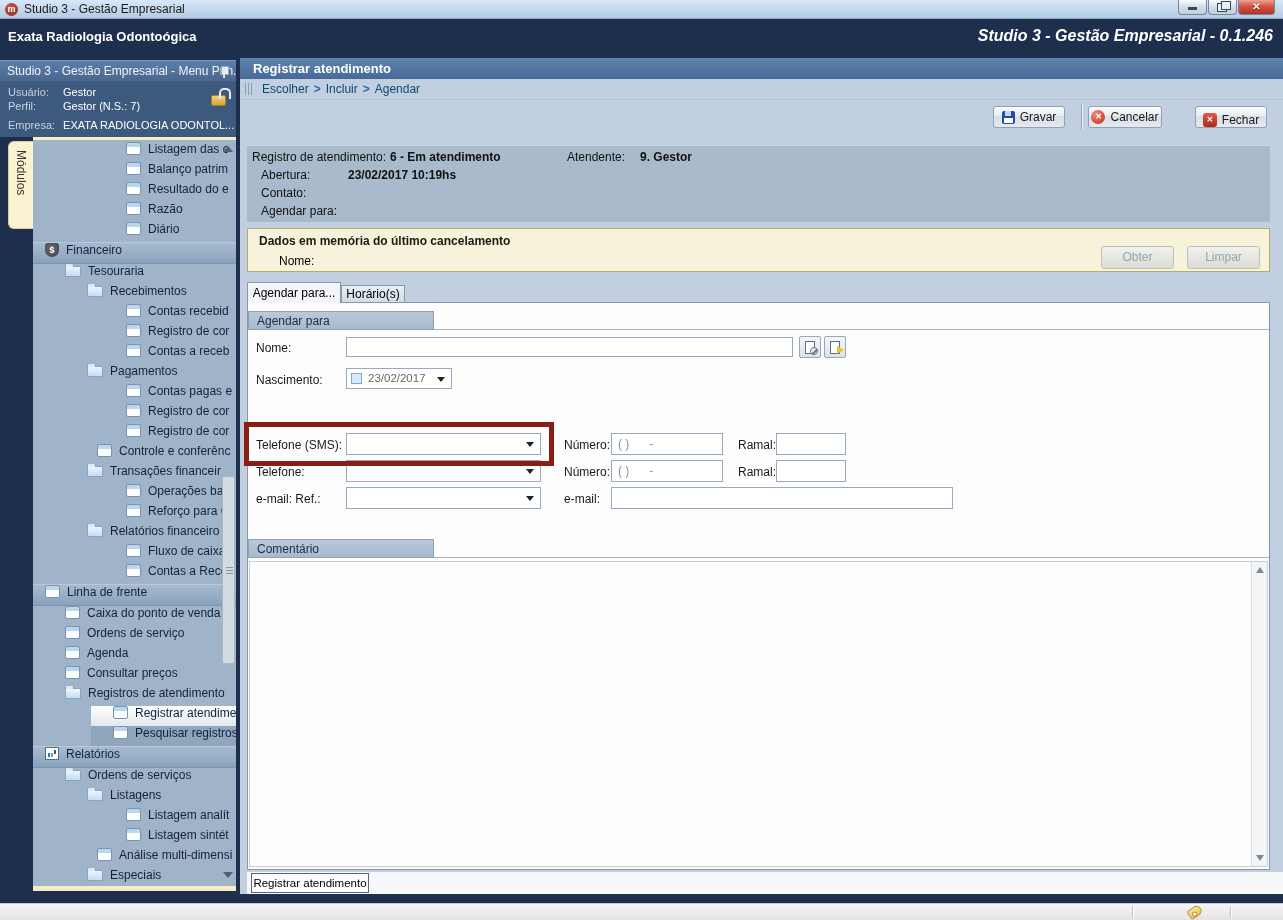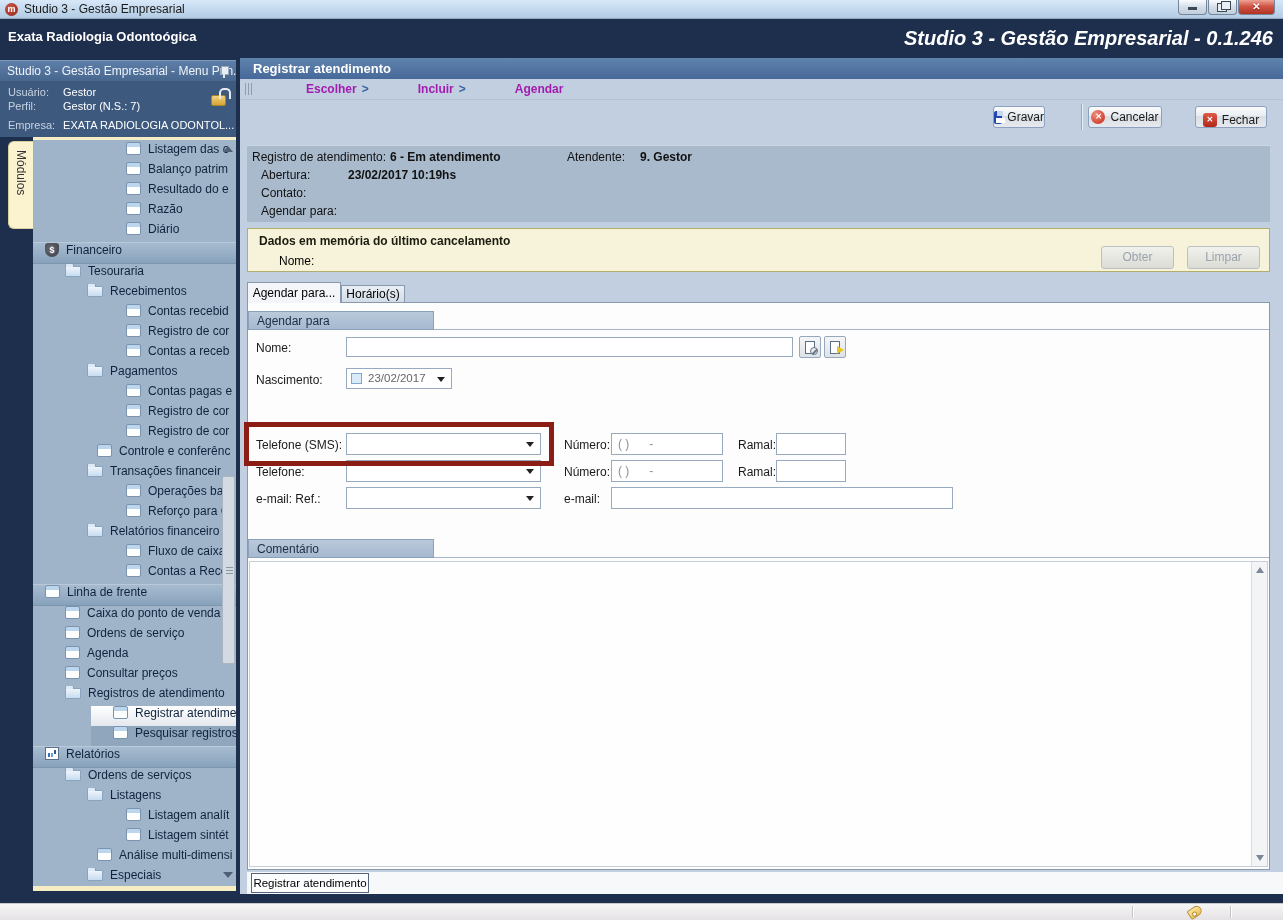--- a/index.html
+++ b/index.html
@@ -17,21 +17,21 @@
     background:linear-gradient(#fbfcfe,#d3dde8 50%,#c2cfdd); position:relative; cursor:pointer; }
   .win-btn.close { width:37px; background:linear-gradient(#eda396,#d05545 45%,#b23323); }
   .g-min { position:absolute; left:9px; bottom:4px; width:9px; height:3px; background:#3b4754; }
   .g-res::before { content:''; position:absolute; left:8px; top:3px; width:8px; height:7px; border:1px solid #3b4754; background:#e9eef4; }
   .g-res::after { content:''; position:absolute; left:12px; top:1px; width:8px; height:7px; border:1px solid #3b4754; background:#e9eef4; }
   .g-x::before { content:'\2715'; position:absolute; left:0; right:0; top:0; text-align:center; color:#fff; font-size:10px; line-height:14px; font-weight:bold; text-shadow:0 1px 1px #7a1508; }
 
   
   .appbar { position:absolute; left:0; top:19px; width:1283px; height:36px; background:#1e2f4e; color:#fff; }
   .appbar .company { position:absolute; left:8px; top:10px; font-weight:bold; font-size:13px; }
-  .appbar .version { position:absolute; right:10px; top:8px; font-weight:bold; font-style:italic; font-size:20px; }
+  .appbar .version { position:absolute; right:10px; top:8px; font-weight:bold; font-style:italic; font-size:16px; }
 
   
   .sidebar { position:absolute; left:0; top:55px; width:236px; height:836px; }
   .sb-header { position:absolute; left:0; top:5px; width:236px; height:21px;
     background:linear-gradient(#5d7ea8,#48678f); color:#eef3f9; line-height:21px; padding-left:7px;
     border-top:1px solid #7e9aba; white-space:nowrap; overflow:hidden; }
   .i-pin { position:absolute; right:7px; top:5px; width:10px; height:12px; }
   .i-pin::before { content:''; position:absolute; top:0; left:2px; width:6px; height:7px; background:#e8eef5; border:1px solid #9aa8b8; }
   .i-pin::after { content:''; position:absolute; top:8px; left:4px; width:2px; height:4px; background:#dfe6ee; }
   .sb-user { position:absolute; left:0; top:26px; width:236px; height:56px; background:#3d5a7e; color:#fff; font-size:11px; }
@@ -79,21 +79,21 @@
 
   
   .main-title { position:absolute; left:240px; top:58px; width:1043px; height:21px;
     background:linear-gradient(#6083ac,#46699a); color:#fff; font-weight:bold; font-size:13px;
     line-height:21px; padding-left:13px; }
   .work { position:absolute; left:240px; top:79px; width:1043px; height:815px; background:#c2cfe0; }
   .breadcrumb { position:absolute; left:0; top:0; width:100%; height:21px; border-bottom:1px solid #b4c3d6;
     display:flex; align-items:center; }
   .grip { width:9px; height:12px; margin:0 8px 0 5px;
     background:repeating-linear-gradient(90deg,#8b9eb4 0 1px,transparent 1px 3px); }
-  .crumb { color:#a21caf; font-weight:bold; cursor:pointer;margin-left:44px; }
+  .crumb { color:#0c4a6e; font-weight:normal; cursor:pointer; }
   .sep { color:#3a62a2; font-weight:bold; margin:0 5px; }
 
   .tb-btn { position:absolute; top:27px; height:22px; border:1px solid #8da0bd; border-radius:3px;
     background:linear-gradient(#fafbfc,#e9edf1 45%,#d9dee4 46%,#e6eaee);
     display:flex; align-items:center; justify-content:center; gap:5px; cursor:pointer; color:#1a1a1a; }
   .tb-sep { position:absolute; top:25px; left:841px; width:1px; height:26px; background:#9aa8ba; box-shadow:1px 0 0 #e6edf5; }
   .i-floppy { position:relative; width:13px; height:13px; background:#2147b0; border-radius:2px; }
   .i-floppy::before { content:''; position:absolute; top:0; left:3px; width:6px; height:5px; background:#c9d6f2; }
   .i-floppy::after { content:''; position:absolute; bottom:1px; left:2px; width:9px; height:5px; background:#fff; }
   .i-cancel { width:14px; height:14px; border-radius:50%; background:radial-gradient(circle at 35% 30%,#f08d7d,#c62818); position:relative; }
@@ -369,21 +369,21 @@
 
   <div class="main-title">Registrar atendimento</div>
 
   <div class="work">
 
     <div class="breadcrumb">
       <span class="grip"></span>
       <span id="crumbs"><span class="crumb">Escolher</span><span class="sep">&gt;</span><span class="crumb">Incluir</span><span class="sep">&gt;</span><span class="crumb">Agendar</span></span>
     </div>
 
-    <div class="tb-btn" style="left:753px; width:52px;">
+    <div class="tb-btn" style="left:753px; width:72px;">
       <span class="i-floppy"></span>
       <span>Gravar</span>
     </div>
     <div class="tb-sep"></div>
     <div class="tb-btn" style="left:848px; width:74px;">
       <span class="i-cancel"></span>
       <span>Cancelar</span>
     </div>
     <div class="tb-btn" style="left:955px; width:72px;align-items:flex-end;">
       <span class="i-close-sq"></span>

